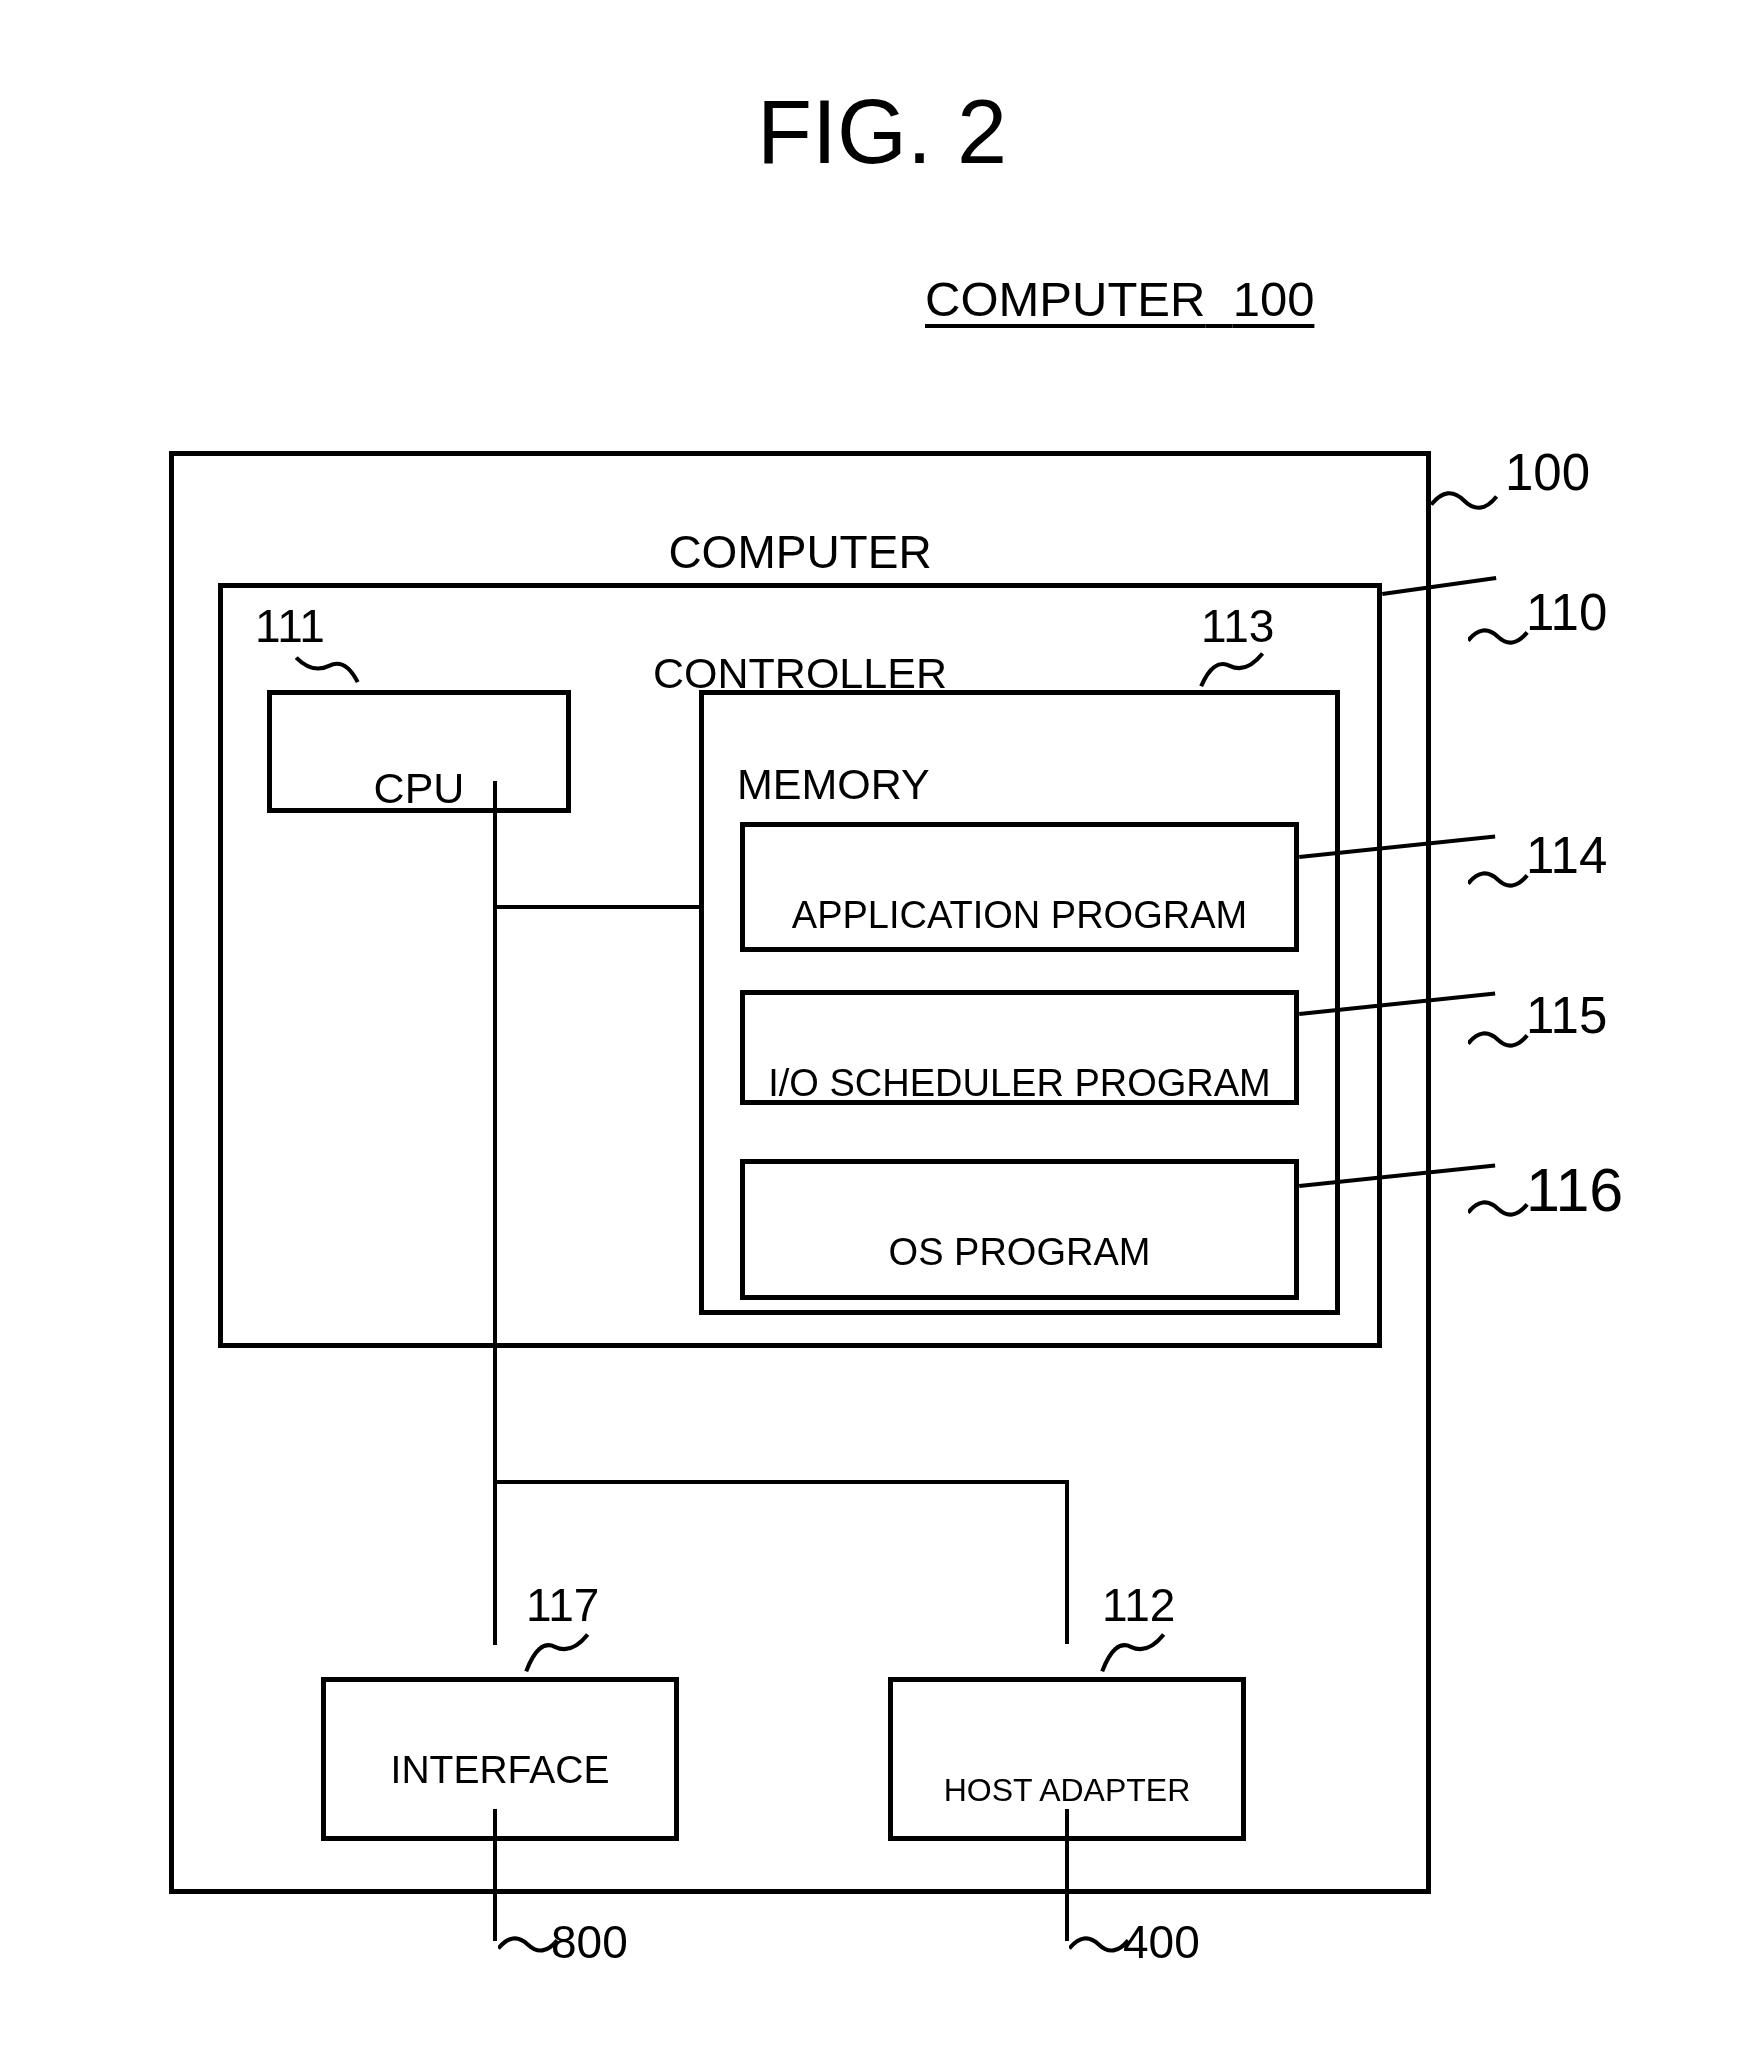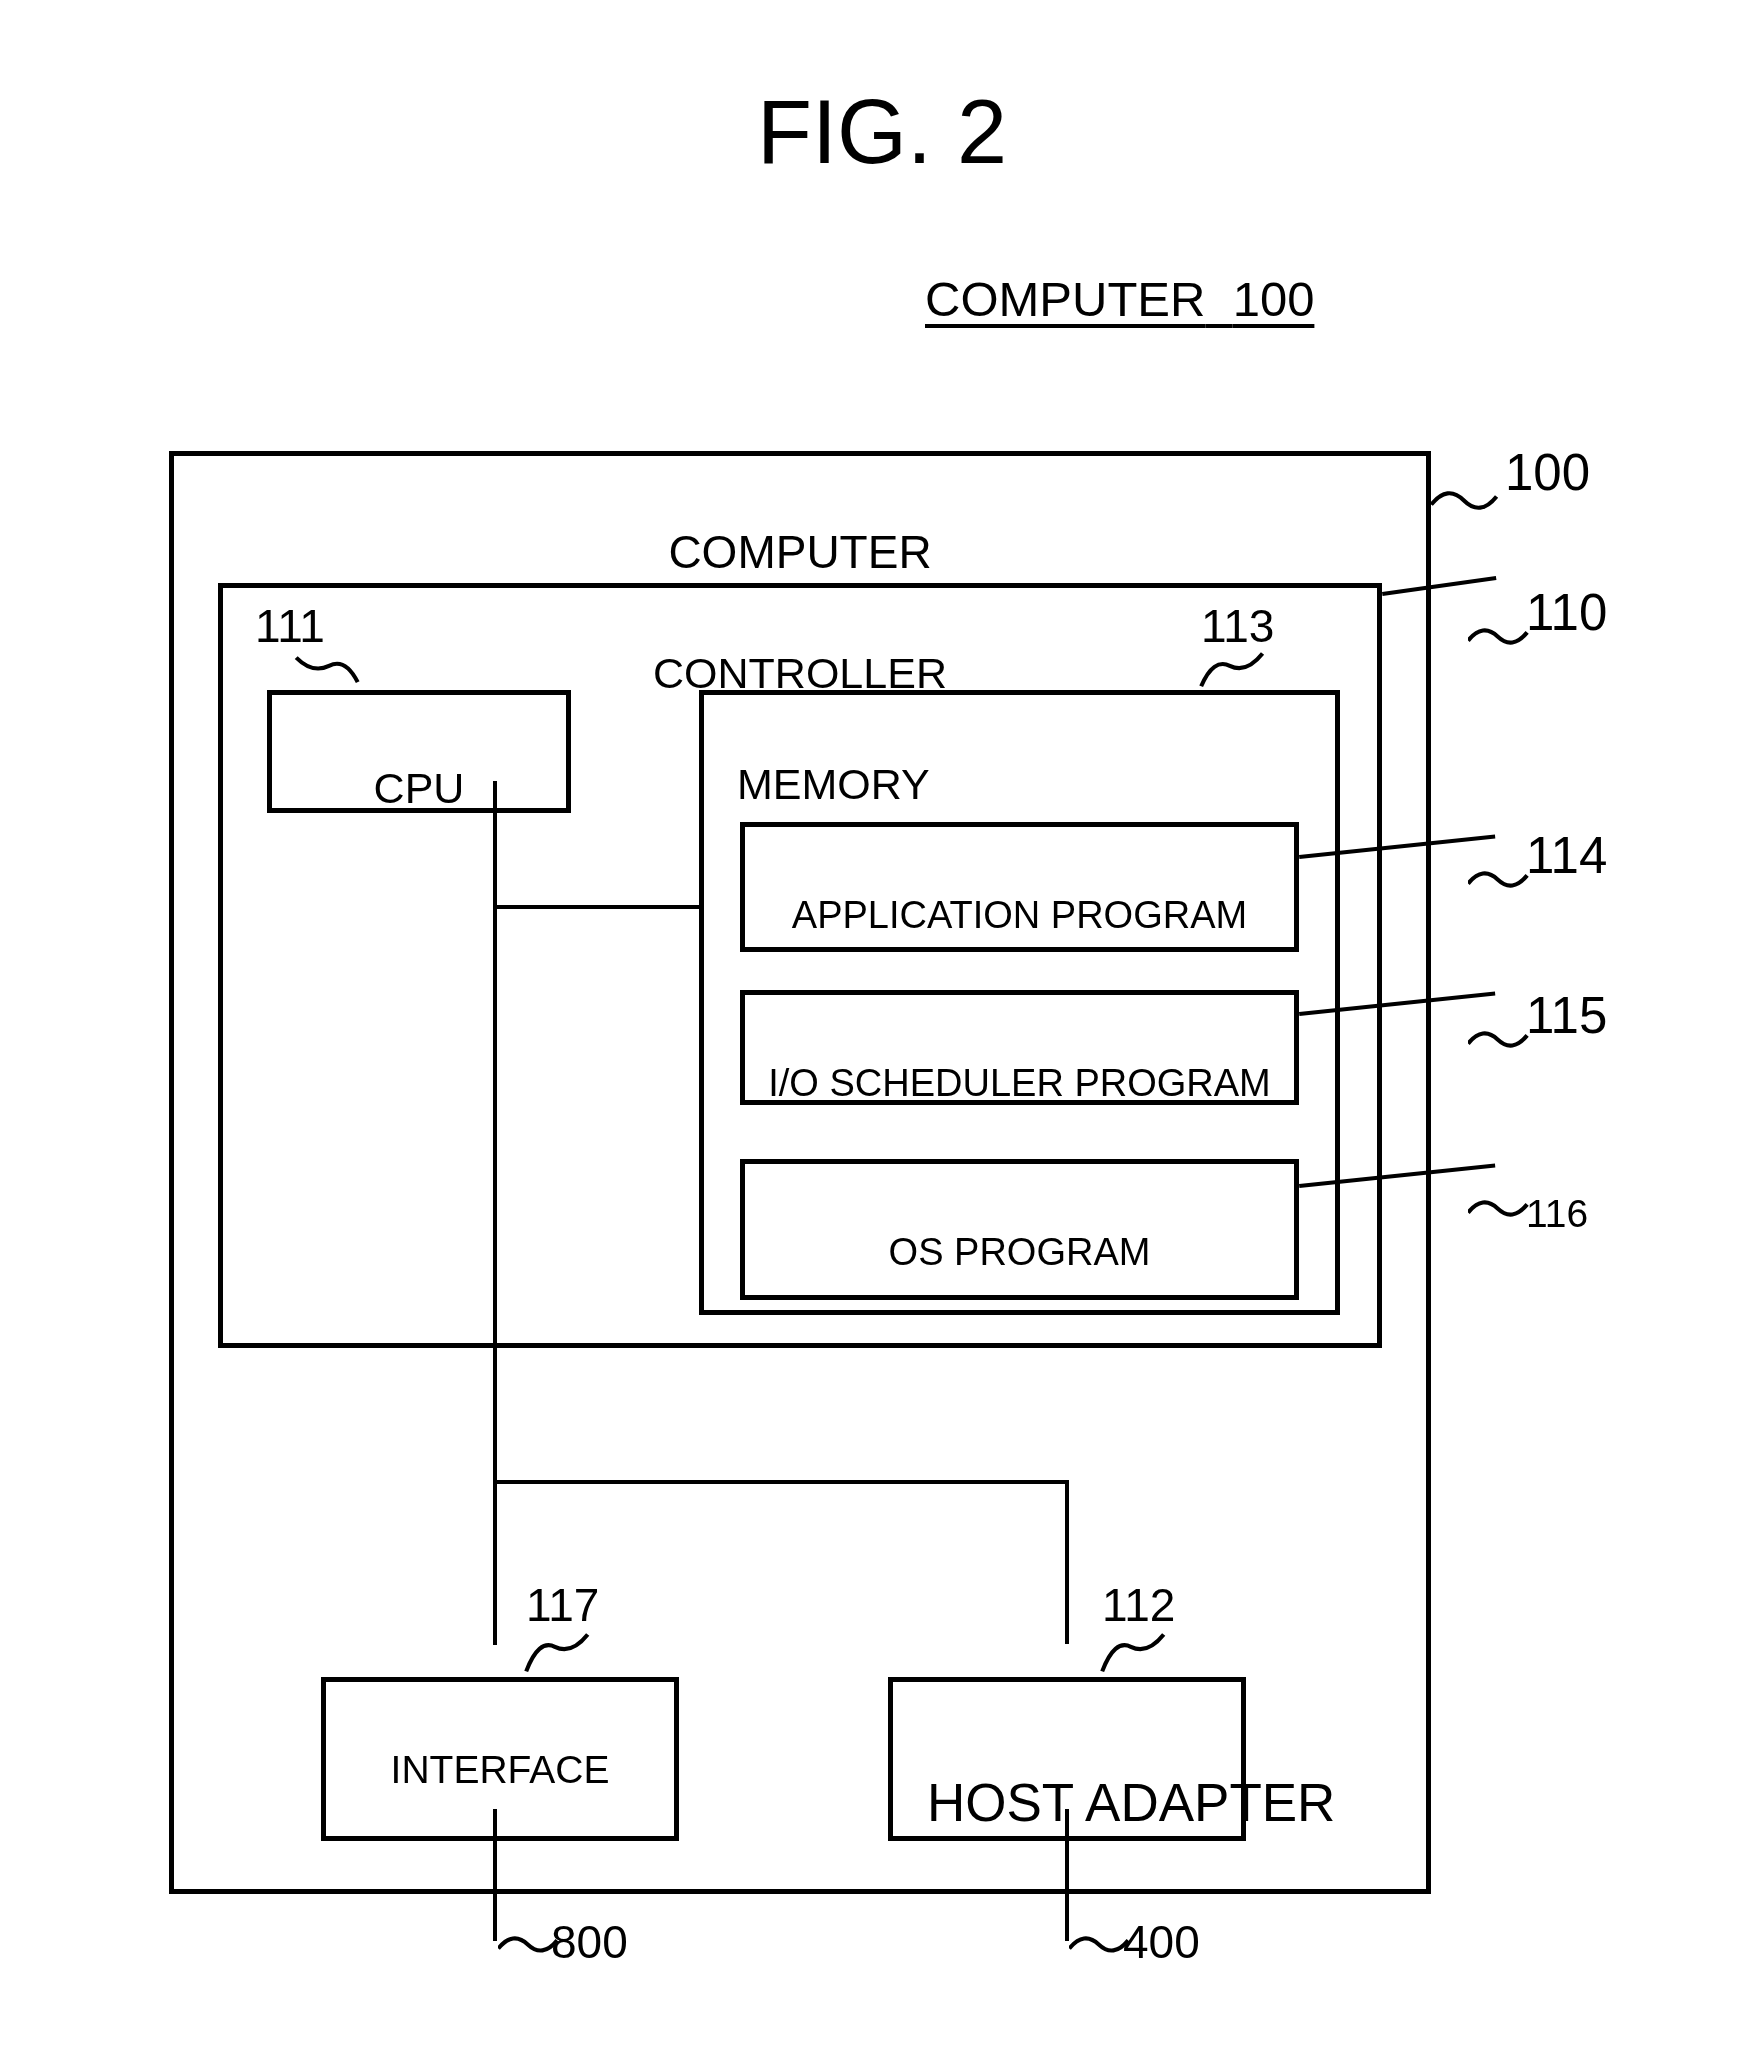--- a/index.html
+++ b/index.html
@@ -109,21 +109,21 @@
 
 <div class="abs box" style="left:740px; top:1127px; width:559px; height:141px;">
   <div class="abs label" style="left:0; width:100%; top:35px; font-size:38px;">OS PROGRAM</div>
 </div>
 <div class="leader" style="left:1299px; top:1184px; width:197px; transform: rotate(-6deg);"></div>
 <div class="abs" style="left:1468px; top:1156px;">
   <svg width="74" height="41" viewBox="0 0 90 50">
       <path d="M0 30 Q18 8 36 25 Q54 42 72 20" stroke="#000" stroke-width="5" fill="none"></path>
     </svg>
 </div>
-<div class="abs label" style="left:1526px; top:1160px; font-size:39px;">116</div>
+<div class="abs label" style="left:1526px; top:1123px; font-size:61px;">116</div>
 
 <div class="line" style="left:493px; top:781px; width:4.1px; height:765px;"></div>
 
 <div class="line" style="left:493px; top:905px; width:206px; height:4.1px;"></div>
 
 <div class="line" style="left:493px; top:1480px; width:576px; height:4.1px;"></div>
 
 <div class="line" style="left:1065px; top:1480px; width:4.1px; height:164px;"></div>
 
 <div class="line" style="left:493px; top:1546px; width:4.1px; height:99px;"></div>
@@ -142,21 +142,21 @@
     </svg>
 </div>
 
 <div class="abs box" style="left:321px; top:1645px; width:358px; height:164px;">
   <div class="abs label" style="left:0; width:100%; top:33px; font-size:39px; line-height:1.2;">
     <div>INTERFACE</div>
   </div>
 </div>
 
 <div class="abs box" style="left:888px; top:1645px; width:358px; height:164px;">
-  <div class="abs label" style="left:13px; width:100%; top:58px; font-size:53px;padding-left:21px;">HOST ADAPTER</div>
+  <div class="abs label" style="left:0; width:100%; top:58px; font-size:32px;">HOST ADAPTER</div>
 </div>
 
 <div class="line" style="left:493px; top:1809px; width:4.1px; height:132px;"></div>
 <div class="line" style="left:1065px; top:1809px; width:4.1px; height:132px;"></div>
 
 <div class="abs" style="left:498px; top:1892px;">
   <svg width="66" height="45" viewBox="0 0 80 55">
       <path d="M0 30 Q18 8 36 25 Q54 42 72 20" stroke="#000" stroke-width="5" fill="none"></path>
     </svg>
 </div>

